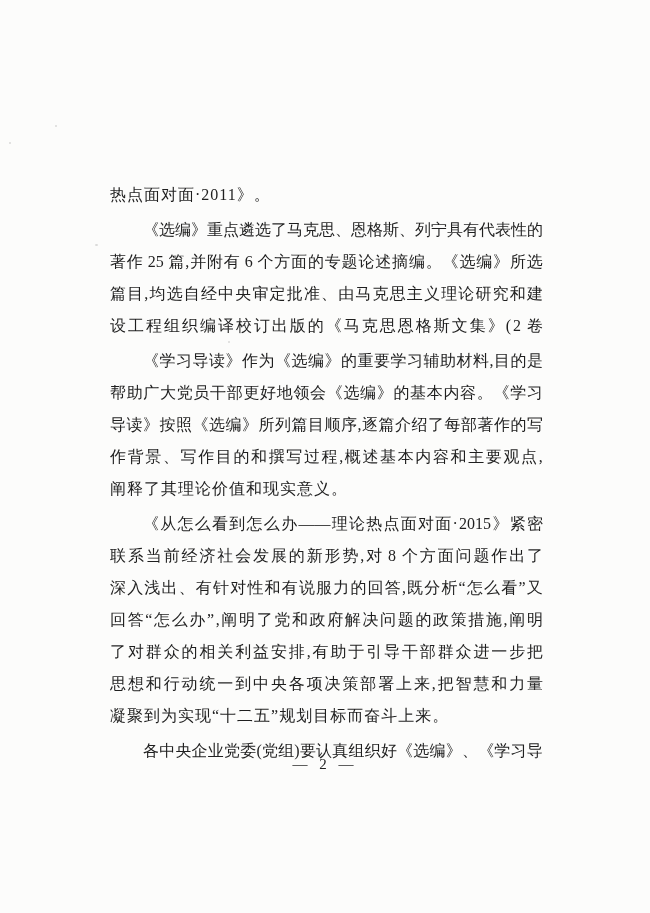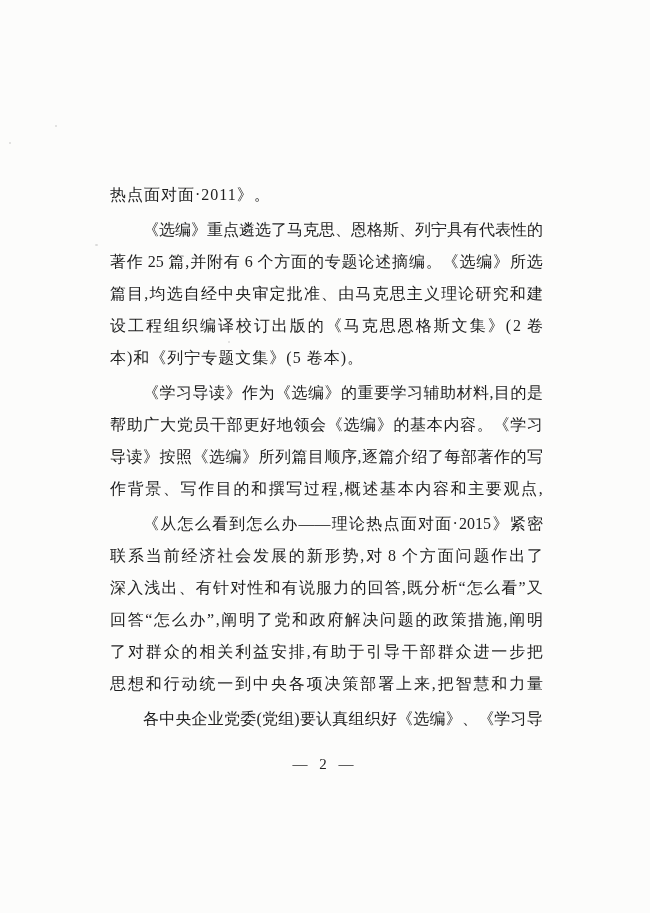--- a/index.html
+++ b/index.html
@@ -82,35 +82,36 @@
   <section class="text-block">
 
   <div class="para">
         <div class="line">热点面对面·2011》。</div>
       </div>
       <div class="para">
         <div class="line just indent"><span>《</span><span>选</span><span>编</span><span>》</span><span>重</span><span>点</span><span>遴</span><span>选</span><span>了</span><span>马</span><span>克</span><span>思</span><span>、</span><span>恩</span><span>格</span><span>斯</span><span>、</span><span>列</span><span>宁</span><span>具</span><span>有</span><span>代</span><span>表</span><span>性</span><span>的</span></div>
         <div class="line just"><span>著</span><span>作</span><span> 25 </span><span>篇</span><span>,</span><span>并</span><span>附</span><span>有</span><span> 6 </span><span>个</span><span>方</span><span>面</span><span>的</span><span>专</span><span>题</span><span>论</span><span>述</span><span>摘</span><span>编</span><span>。</span><span>《</span><span>选</span><span>编</span><span>》</span><span>所</span><span>选</span></div>
         <div class="line just"><span>篇</span><span>目</span><span>,</span><span>均</span><span>选</span><span>自</span><span>经</span><span>中</span><span>央</span><span>审</span><span>定</span><span>批</span><span>准</span><span>、</span><span>由</span><span>马</span><span>克</span><span>思</span><span>主</span><span>义</span><span>理</span><span>论</span><span>研</span><span>究</span><span>和</span><span>建</span></div>
         <div class="line just"><span>设</span><span>工</span><span>程</span><span>组</span><span>织</span><span>编</span><span>译</span><span>校</span><span>订</span><span>出</span><span>版</span><span>的</span><span>《</span><span>马</span><span>克</span><span>思</span><span>恩</span><span>格</span><span>斯</span><span>文</span><span>集</span><span>》</span><span>(</span><span>2 </span><span>卷</span></div>
-        <div class="line">本)和《列宁专题文集》(5 卷本)。</div>
       </div>
       <div class="para">
         <div class="line just indent"><span>《</span><span>学</span><span>习</span><span>导</span><span>读</span><span>》</span><span>作</span><span>为</span><span>《</span><span>选</span><span>编</span><span>》</span><span>的</span><span>重</span><span>要</span><span>学</span><span>习</span><span>辅</span><span>助</span><span>材</span><span>料</span><span>,</span><span>目</span><span>的</span><span>是</span></div>
         <div class="line just"><span>帮</span><span>助</span><span>广</span><span>大</span><span>党</span><span>员</span><span>干</span><span>部</span><span>更</span><span>好</span><span>地</span><span>领</span><span>会</span><span>《</span><span>选</span><span>编</span><span>》</span><span>的</span><span>基</span><span>本</span><span>内</span><span>容</span><span>。</span><span>《</span><span>学</span><span>习</span></div>
         <div class="line just"><span>导</span><span>读</span><span>》</span><span>按</span><span>照</span><span>《</span><span>选</span><span>编</span><span>》</span><span>所</span><span>列</span><span>篇</span><span>目</span><span>顺</span><span>序</span><span>,</span><span>逐</span><span>篇</span><span>介</span><span>绍</span><span>了</span><span>每</span><span>部</span><span>著</span><span>作</span><span>的</span><span>写</span></div>
         <div class="line just"><span>作</span><span>背</span><span>景</span><span>、</span><span>写</span><span>作</span><span>目</span><span>的</span><span>和</span><span>撰</span><span>写</span><span>过</span><span>程</span><span>,</span><span>概</span><span>述</span><span>基</span><span>本</span><span>内</span><span>容</span><span>和</span><span>主</span><span>要</span><span>观</span><span>点</span><span>,</span></div>
+        <div class="line">阐释了其理论价值和现实意义。</div>
       </div>
       <div class="para">
         <div class="line just indent"><span>《</span><span>从</span><span>怎</span><span>么</span><span>看</span><span>到</span><span>怎</span><span>么</span><span>办</span><span>——</span><span>理</span><span>论</span><span>热</span><span>点</span><span>面</span><span>对</span><span>面</span><span>·</span><span>2015</span><span>》</span><span>紧</span><span>密</span></div>
         <div class="line just"><span>联</span><span>系</span><span>当</span><span>前</span><span>经</span><span>济</span><span>社</span><span>会</span><span>发</span><span>展</span><span>的</span><span>新</span><span>形</span><span>势</span><span>,</span><span>对</span><span> 8 </span><span>个</span><span>方</span><span>面</span><span>问</span><span>题</span><span>作</span><span>出</span><span>了</span></div>
         <div class="line just"><span>深</span><span>入</span><span>浅</span><span>出</span><span>、</span><span>有</span><span>针</span><span>对</span><span>性</span><span>和</span><span>有</span><span>说</span><span>服</span><span>力</span><span>的</span><span>回</span><span>答</span><span>,</span><span>既</span><span>分</span><span>析</span><span>“</span><span>怎</span><span>么</span><span>看</span><span>”</span><span>又</span></div>
         <div class="line just"><span>回</span><span>答</span><span>“</span><span>怎</span><span>么</span><span>办</span><span>”</span><span>,</span><span>阐</span><span>明</span><span>了</span><span>党</span><span>和</span><span>政</span><span>府</span><span>解</span><span>决</span><span>问</span><span>题</span><span>的</span><span>政</span><span>策</span><span>措</span><span>施</span><span>,</span><span>阐</span><span>明</span></div>
         <div class="line just"><span>了</span><span>对</span><span>群</span><span>众</span><span>的</span><span>相</span><span>关</span><span>利</span><span>益</span><span>安</span><span>排</span><span>,</span><span>有</span><span>助</span><span>于</span><span>引</span><span>导</span><span>干</span><span>部</span><span>群</span><span>众</span><span>进</span><span>一</span><span>步</span><span>把</span></div>
         <div class="line just"><span>思</span><span>想</span><span>和</span><span>行</span><span>动</span><span>统</span><span>一</span><span>到</span><span>中</span><span>央</span><span>各</span><span>项</span><span>决</span><span>策</span><span>部</span><span>署</span><span>上</span><span>来</span><span>,</span><span>把</span><span>智</span><span>慧</span><span>和</span><span>力</span><span>量</span></div>
+        <div class="line">凝聚到为实现“十二五”规划目标而奋斗上来。</div>
       </div>
       <div class="para">
         <div class="line just indent"><span>各</span><span>中</span><span>央</span><span>企</span><span>业</span><span>党</span><span>委</span><span>(</span><span>党</span><span>组</span><span>)</span><span>要</span><span>认</span><span>真</span><span>组</span><span>织</span><span>好</span><span>《</span><span>选</span><span>编</span><span>》</span><span>、</span><span>《</span><span>学</span><span>习</span><span>导</span></div>
       </div>
     </section>
 
   <footer class="page-number">— 2 —</footer>
 </main>
 
 </body></html>

